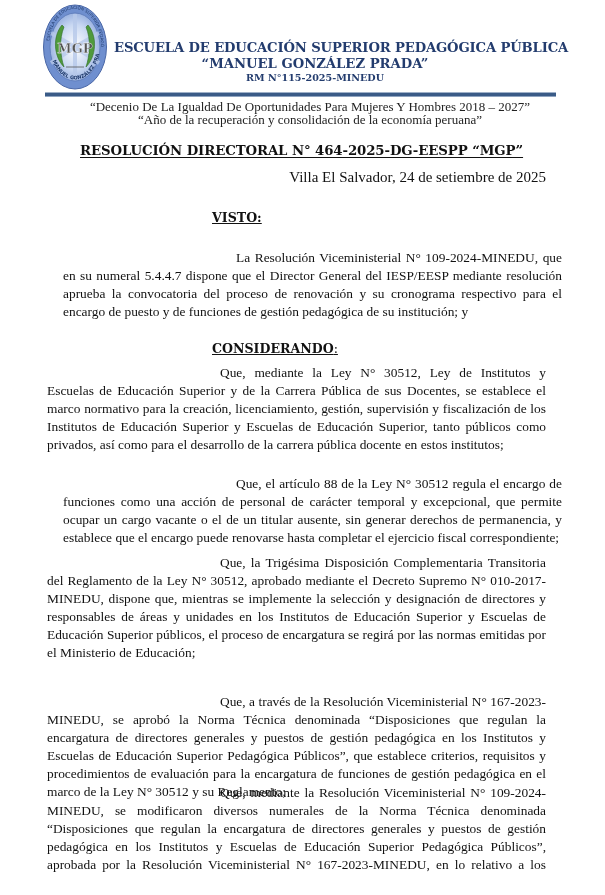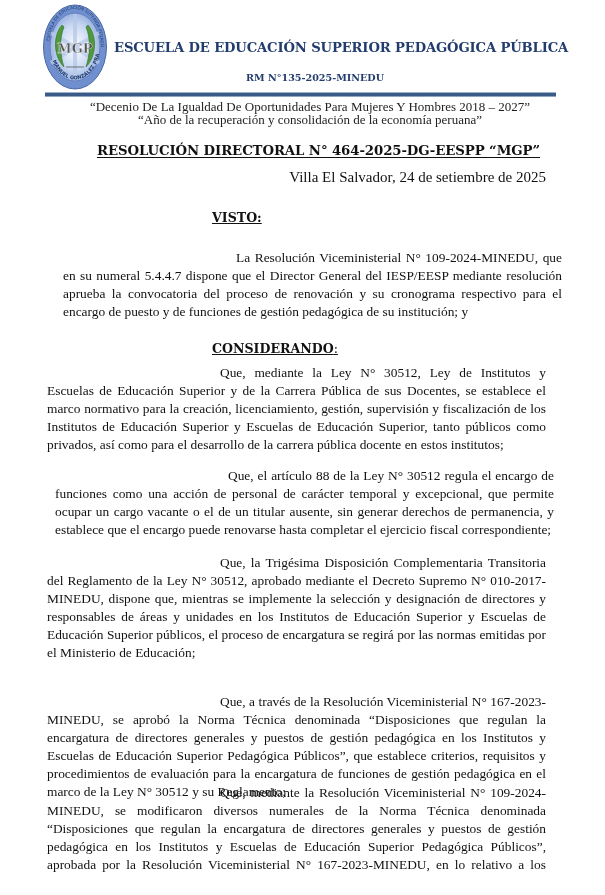--- a/index.html
+++ b/index.html
@@ -14,21 +14,21 @@
   .inst-1 { top: 40px; font-size: 13.2px; letter-spacing: -0.15px; left: 114px; width: 400px; }
   .inst-2 { top: 56px; font-size: 13.2px; }
   .inst-3 { top: 72px; font-size: 9.6px; }
   .rule { position: absolute; left: 45px; top: 92px; width: 511px; height: 5px;
           background: linear-gradient(#9fb1c8 0 1px, #3a5b87 1px 4px, #8fa4c0 4px 5px); }
   .motto { position: absolute; left: 30px; width: 560px; text-align: center; font-size: 13px; color: #222; white-space: nowrap; }
   .motto-1 { top: 99px; }
   .motto-2 { top: 112px; }
 
   
-  .title { position: absolute; left: 80px; width: 460px; top: 143px; text-align: right;
+  .title { position: absolute; left: 80px; width: 460px; top: 143px; text-align: left;
            font-family: "DejaVu Serif", serif; font-weight: bold; font-size: 13.3px;
            text-decoration: underline; text-underline-offset: 2px; white-space: nowrap; letter-spacing: -0.1px; }
   .date { position: absolute; right: 59px; top: 169px; font-size: 15px; white-space: nowrap; }
 
   .heading { position: absolute; left: 212px; font-family: "DejaVu Serif", serif; font-weight: bold; font-size: 12.6px; text-decoration: underline; }
   .heading .colon { font-weight: normal; }
   .h-visto { top: 210px; }
   .h-cons { top: 341px; }
 
   .para { position: absolute; left: 47px; width: 499px; font-size: 13.4px; line-height: 18px;
@@ -74,34 +74,35 @@
       <line x1="24" y1="64" x2="42" y2="64" stroke="#555" stroke-width="0.8"></line>
 
       <path id="rimtop" d="M7 44 A26 38 0 0 1 59 44" fill="none"></path>
       <text font-size="4.2" fill="#1f3a6b" font-family="DejaVu Sans, sans-serif"><textPath href="#rimtop" startOffset="6%">ESCUELA DE EDUCACIÓN SUPERIOR PEDAGÓGICA PÚBLICA</textPath></text>
       <path id="rimbot" d="M9 52 A25 34 0 0 0 57 52" fill="none"></path>
       <text font-size="5" font-weight="bold" fill="#1f3a6b" font-family="DejaVu Sans, sans-serif"><textPath href="#rimbot" startOffset="8%">MANUEL GONZÁLEZ PRADA</textPath></text>
     </svg>
   </div>
 
   <div class="inst inst-1">ESCUELA DE EDUCACIÓN SUPERIOR PEDAGÓGICA PÚBLICA</div>
-  <div class="inst inst-3">RM N°135-2025-MINEDU</div>
+  <div class="inst inst-2">“MANUEL GONZÁLEZ PRADA”</div>
+  <div class="inst inst-3">RM N°115-2025-MINEDU</div>
 
   <div class="rule"></div>
 
   <div class="motto motto-1">“Decenio De La Igualdad De Oportunidades Para Mujeres Y Hombres 2018 – 2027”</div>
   <div class="motto motto-2">“Año de la recuperación y consolidación de la economía peruana”</div>
 
   <div class="title">RESOLUCIÓN DIRECTORAL N° 464-2025-DG-EESPP “MGP”</div>
   <div class="date">Villa El Salvador, 24 de setiembre de 2025</div>
 
   <div class="heading h-visto">VISTO:</div>
   <p class="para p-visto" style="margin:16px">La Resolución Viceministerial N° 109-2024-MINEDU, que en su numeral 5.4.4.7 dispone que el Director General del IESP/EESP mediante resolución aprueba la convocatoria del proceso de renovación y su cronograma respectivo para el encargo de puesto y de funciones de gestión pedagógica de su institución; y</p>
 
   <div class="heading h-cons"><span>CONSIDERANDO</span><span class="colon">:</span></div>
 
   <p class="para p1" style="margin:0">Que, mediante la Ley N° 30512, Ley de Institutos y Escuelas de Educación Superior y de la Carrera Pública de sus Docentes, se establece el marco normativo para la creación, licenciamiento, gestión, supervisión y fiscalización de los Institutos de Educación Superior y Escuelas de Educación Superior, tanto públicos como privados, así como para el desarrollo de la carrera pública docente en estos institutos;</p>
-  <p class="para p2" style="margin:8px">Que, el artículo 88 de la Ley N° 30512 regula el encargo de funciones como una acción de personal de carácter temporal y excepcional, que permite ocupar un cargo vacante o el de un titular ausente, sin generar derechos de permanencia, y establece que el encargo puede renovarse hasta completar el ejercicio fiscal correspondiente;</p>
+  <p class="para p2" style="margin:16px">Que, el artículo 88 de la Ley N° 30512 regula el encargo de funciones como una acción de personal de carácter temporal y excepcional, que permite ocupar un cargo vacante o el de un titular ausente, sin generar derechos de permanencia, y establece que el encargo puede renovarse hasta completar el ejercicio fiscal correspondiente;</p>
   <p class="para p3" style="margin:0">Que, la Trigésima Disposición Complementaria Transitoria del Reglamento de la Ley N° 30512, aprobado mediante el Decreto Supremo N° 010-2017-MINEDU, dispone que, mientras se implemente la selección y designación de directores y responsables de áreas y unidades en los Institutos de Educación Superior y Escuelas de Educación Superior públicos, el proceso de encargatura se regirá por las normas emitidas por el Ministerio de Educación;</p>
   <p class="para p4" style="margin:0">Que, a través de la Resolución Viceministerial N° 167-2023-MINEDU, se aprobó la Norma Técnica denominada “Disposiciones que regulan la encargatura de directores generales y puestos de gestión pedagógica en los Institutos y Escuelas de Educación Superior Pedagógica Públicos”, que establece criterios, requisitos y procedimientos de evaluación para la encargatura de funciones de gestión pedagógica en el marco de la Ley N° 30512 y su Reglamento;</p>
   <p class="para p5 last-justify" style="margin:0">Que, mediante la Resolución Viceministerial N° 109-2024-MINEDU, se modificaron diversos numerales de la Norma Técnica denominada “Disposiciones que regulan la encargatura de directores generales y puestos de gestión pedagógica en los Institutos y Escuelas de Educación Superior Pedagógica Públicos”, aprobada por la Resolución Viceministerial N° 167-2023-MINEDU, en lo relativo a los</p>
 
 </div>
 
 </body></html>

